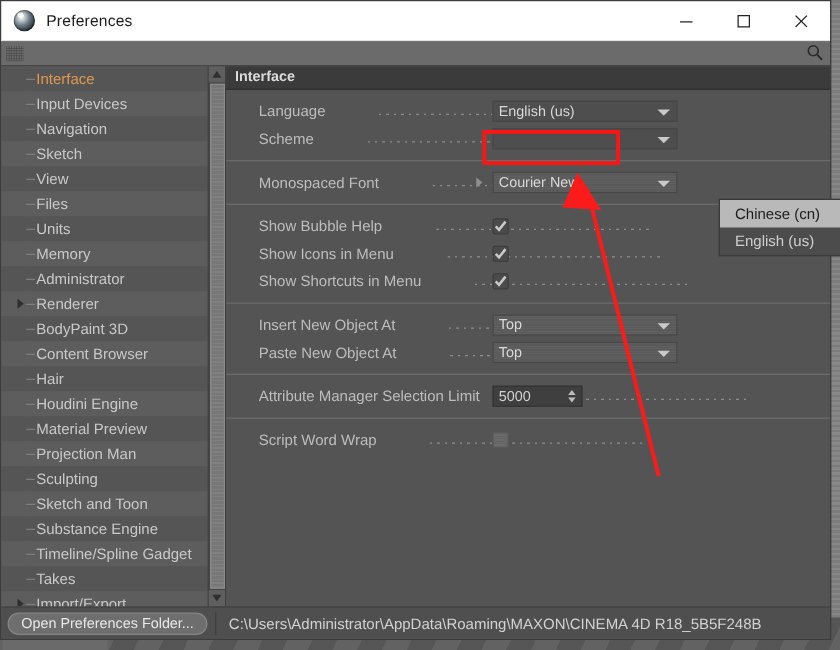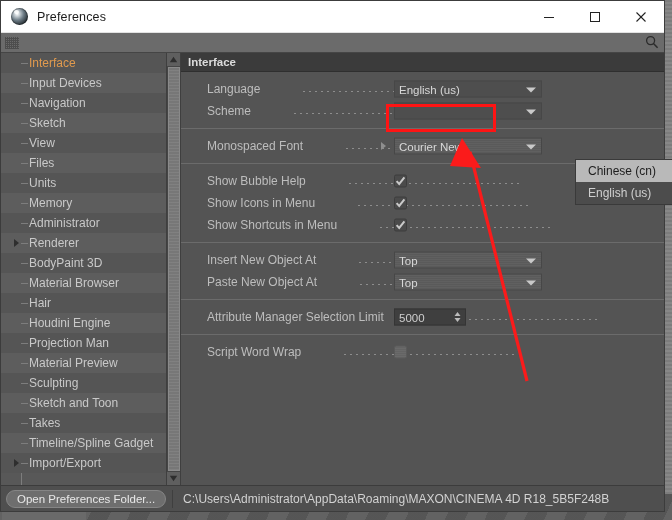--- a/index.html
+++ b/index.html
@@ -330,53 +330,57 @@
               <span class="expander"></span>
               <span class="dash"></span>
               <span class="lbl">Renderer</span>
             </div>
             <div class="tree-item">
               <span class="dash"></span>
               <span class="lbl">BodyPaint 3D</span>
             </div>
             <div class="tree-item">
               <span class="dash"></span>
-              <span class="lbl">Material Browser</span>
+              <span class="lbl">Content Browser</span>
             </div>
             <div class="tree-item">
               <span class="dash"></span>
               <span class="lbl">Hair</span>
             </div>
             <div class="tree-item">
               <span class="dash"></span>
               <span class="lbl">Houdini Engine</span>
             </div>
             <div class="tree-item">
               <span class="dash"></span>
+              <span class="lbl">Material Preview</span>
+            </div>
+            <div class="tree-item">
+              <span class="dash"></span>
               <span class="lbl">Projection Man</span>
             </div>
             <div class="tree-item">
               <span class="dash"></span>
-              <span class="lbl">Material Preview</span>
-            </div>
-            <div class="tree-item">
-              <span class="dash"></span>
               <span class="lbl">Sculpting</span>
             </div>
             <div class="tree-item">
               <span class="dash"></span>
               <span class="lbl">Sketch and Toon</span>
             </div>
             <div class="tree-item">
               <span class="dash"></span>
+              <span class="lbl">Substance Engine</span>
+            </div>
+            <div class="tree-item">
+              <span class="dash"></span>
+              <span class="lbl">Timeline/Spline Gadget</span>
+            </div>
+            <div class="tree-item">
+              <span class="dash"></span>
               <span class="lbl">Takes</span>
-            </div>
-            <div class="tree-item">
-              <span class="dash"></span>
-              <span class="lbl">Timeline/Spline Gadget</span>
             </div>
             <div class="tree-item">
               <span class="expander"></span>
               <span class="dash"></span>
               <span class="lbl">Import/Export</span>
             </div>
           </div>
         <div class="vscroll">
           <div class="vs-arrow">
             <svg width="9" height="7" viewBox="0 0 9 7">

